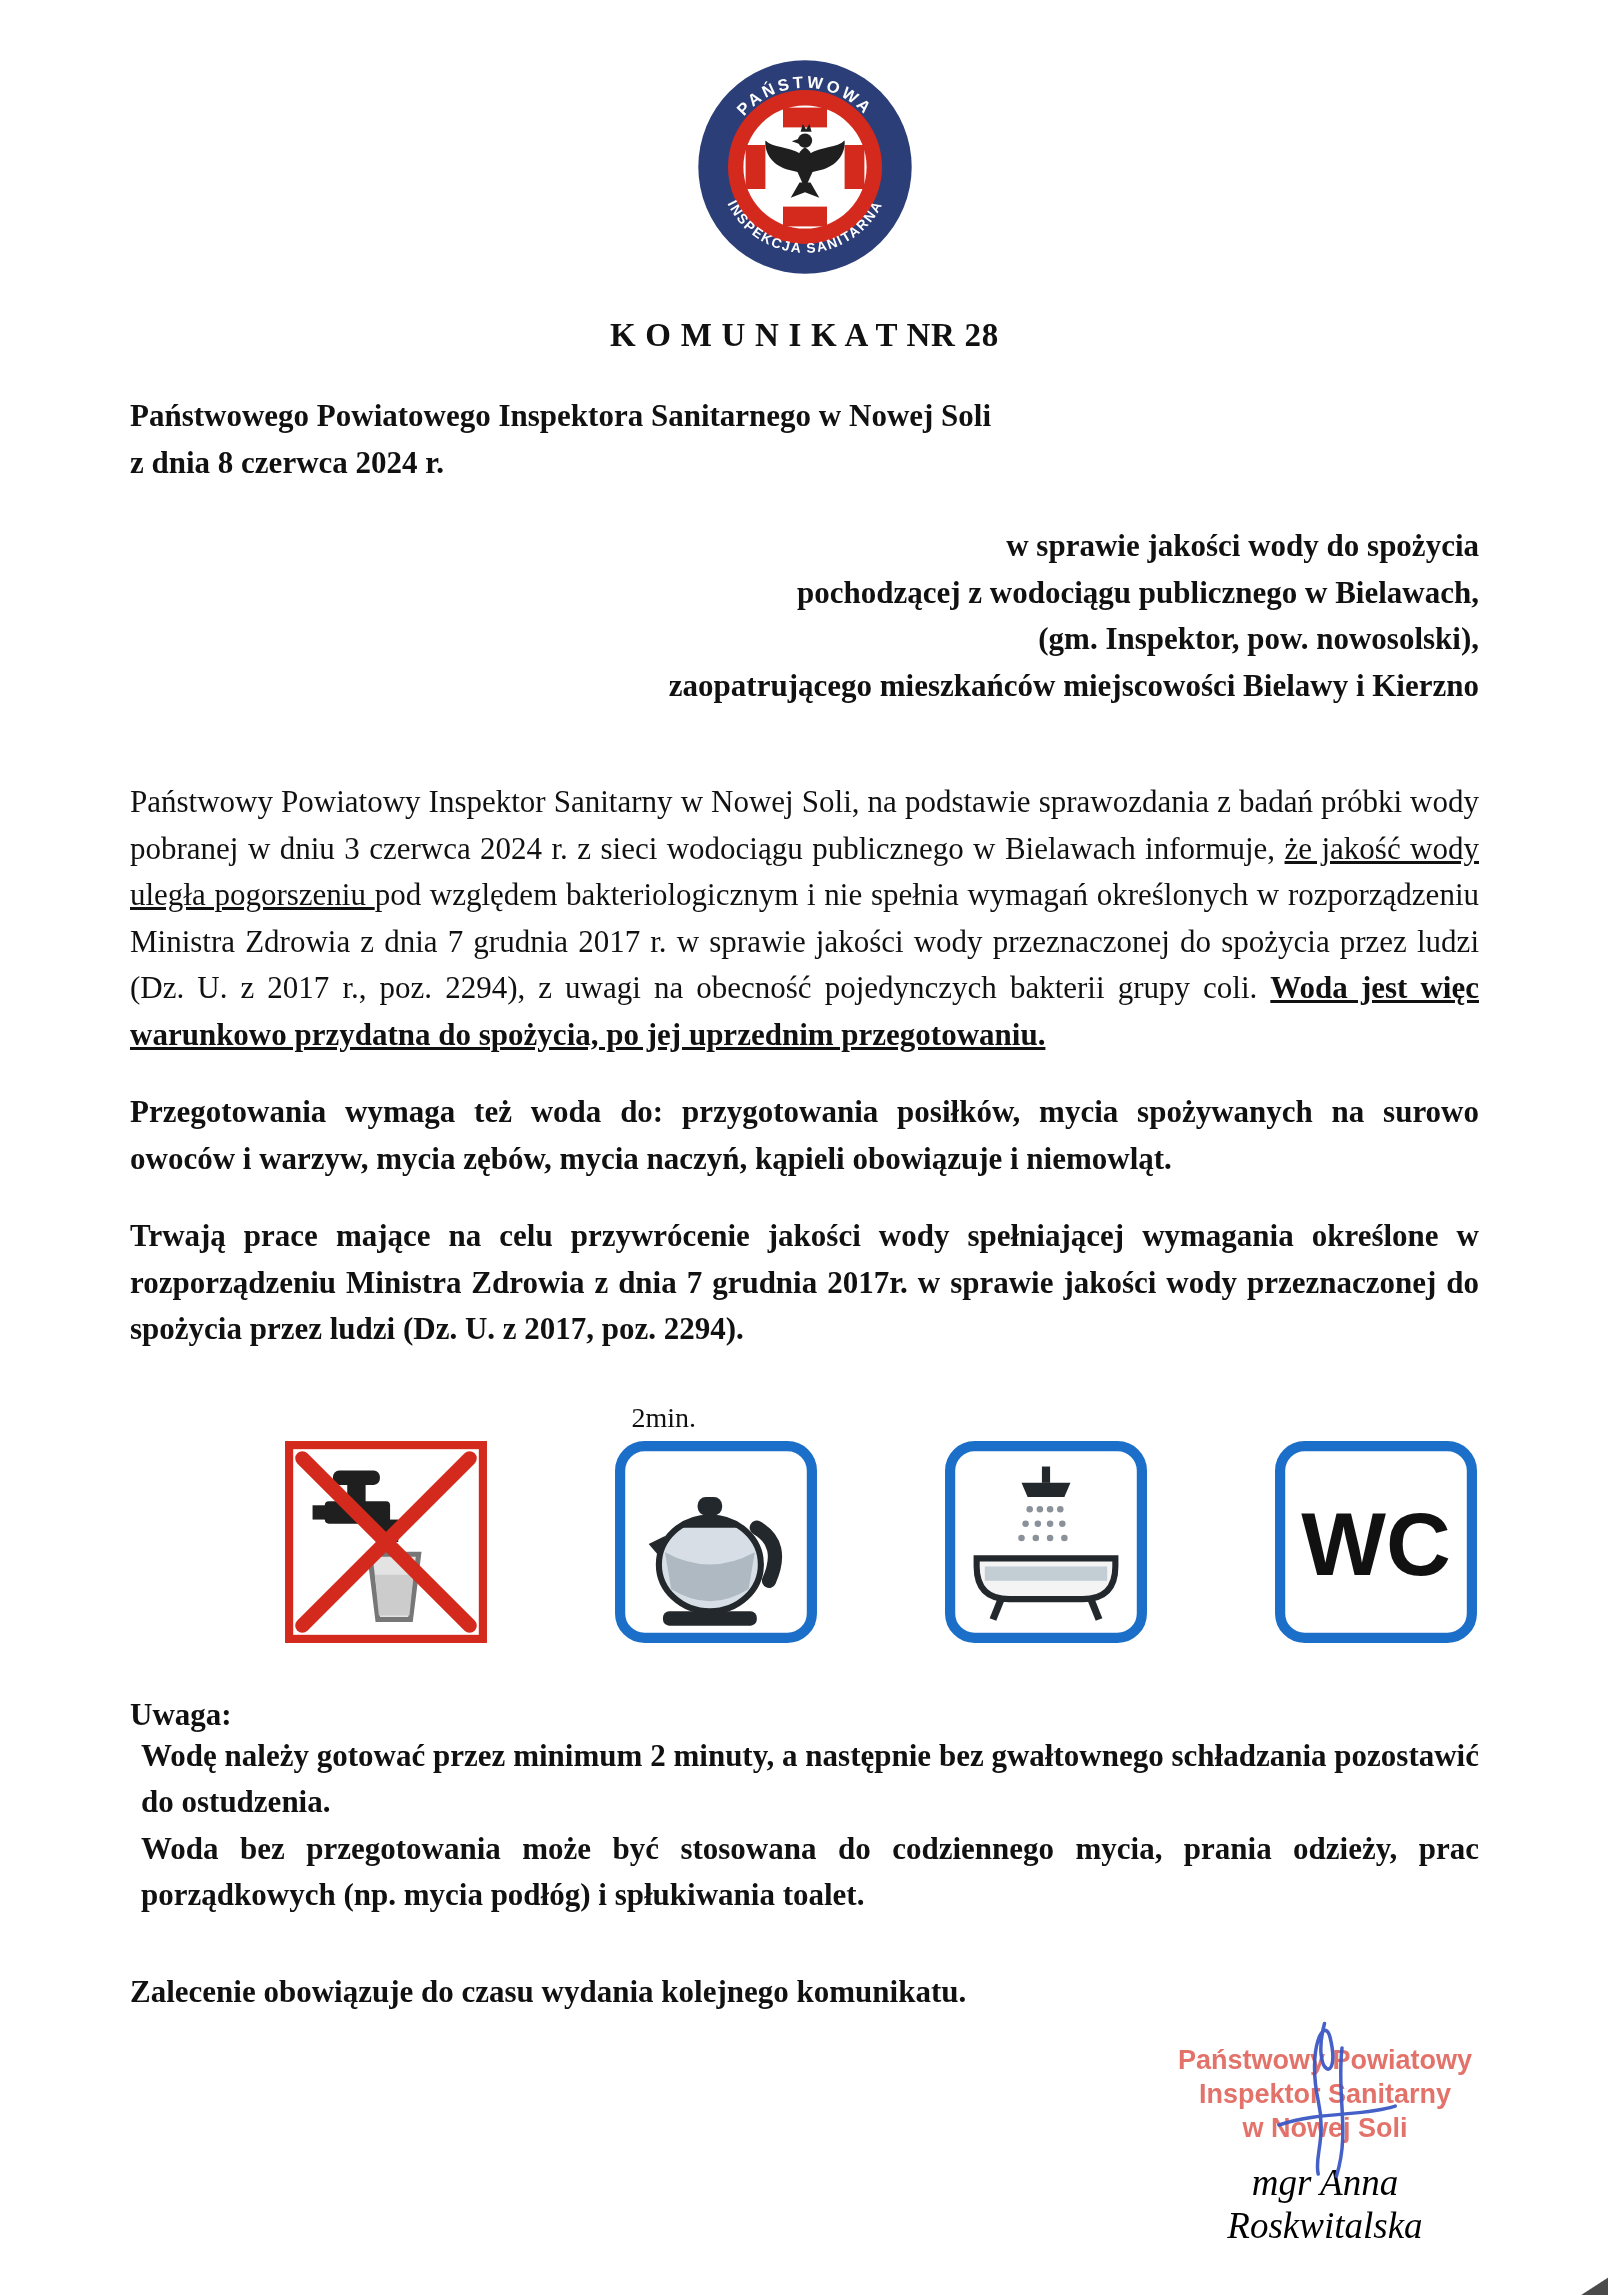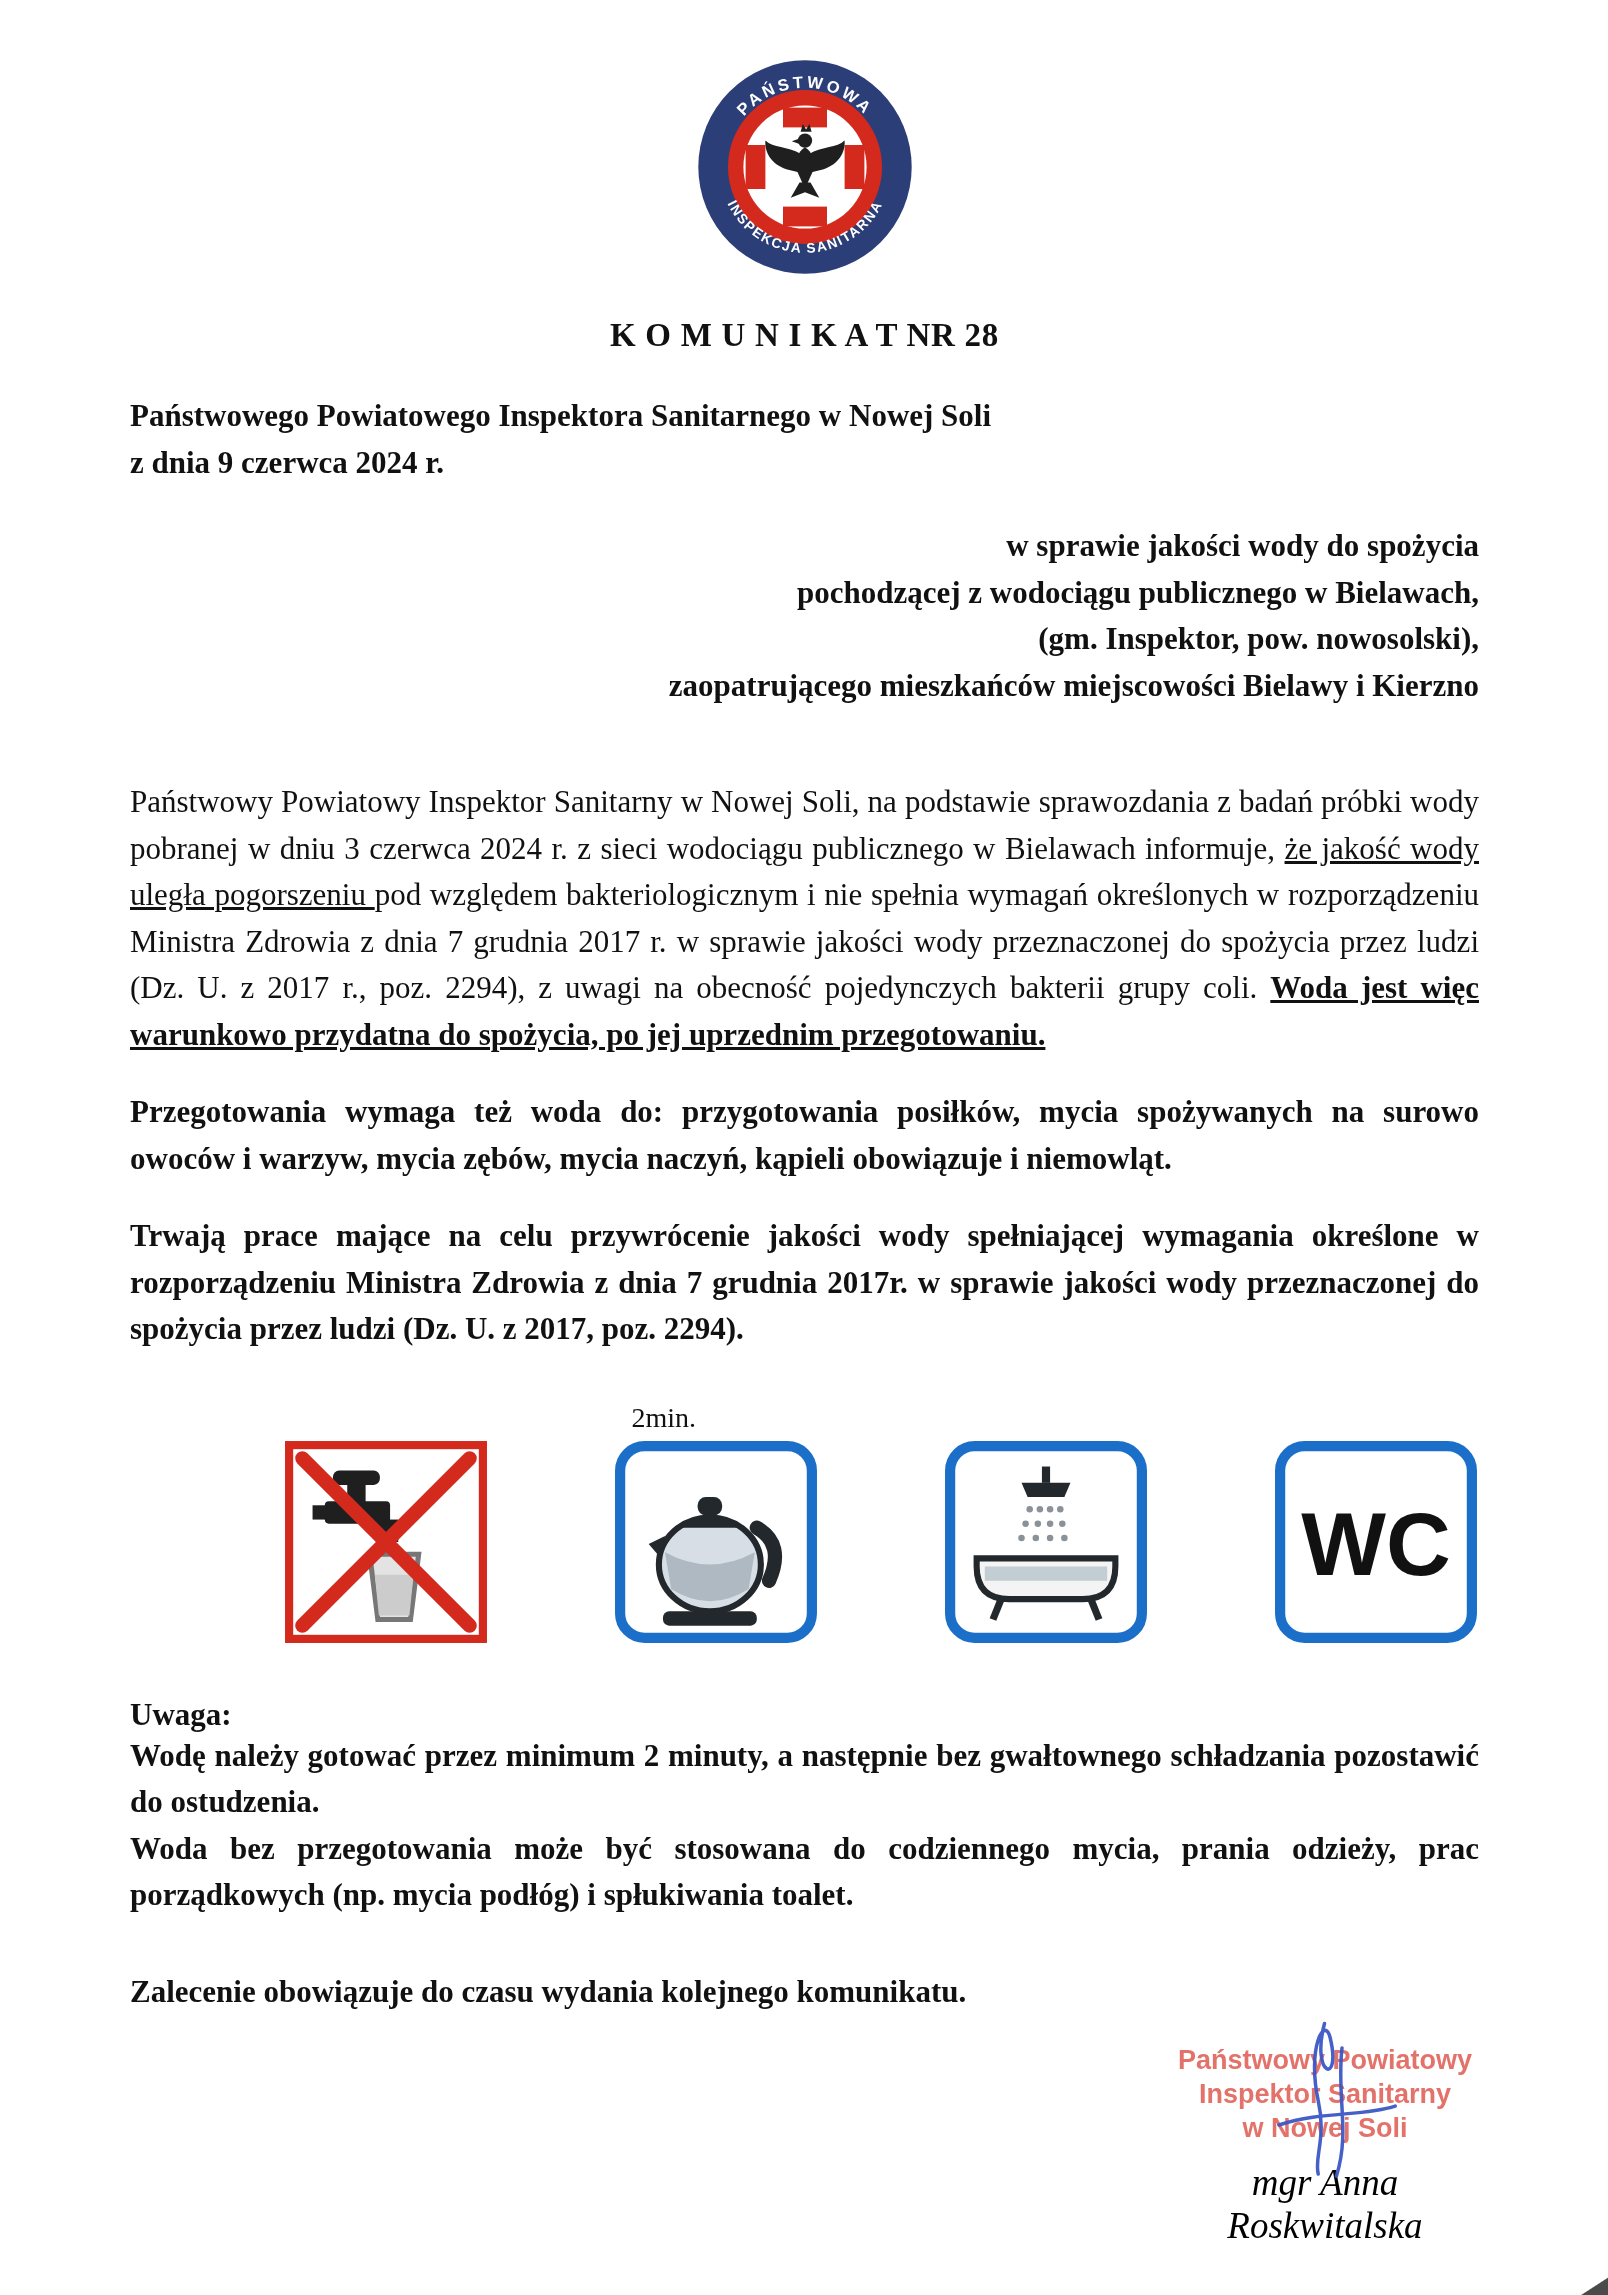--- a/index.html
+++ b/index.html
@@ -59,21 +59,21 @@
   .icon-cell { width: 204px; margin-top: 24px; }
   .icon-label {
     height: 39px;
     font-size: 28px;
     padding-left: 17.4px;
     line-height: 1.2;
   }
   .pictogram { display: block; width: 204px; height: 204px; }
 
   .uwaga { margin-top: 53px; font-weight: bold; }
-  .uwaga .para { line-height: 1.5; }
+  .uwaga .para { line-height: 1.5; margin-left: 11px; }
 
   .zalecenie { margin-top: 50px; font-weight: bold; }
 
   .signature {
     position: absolute;
     right: 117px;
     top: 2044px;
     width: 334px;
     text-align: center;
   }
@@ -143,21 +143,21 @@
         <text font-size="12.5" font-weight="bold" fill="#ffffff" letter-spacing="1.5" font-family="Liberation Sans, sans-serif">
           <textPath href="#arcBottom" startOffset="50%" text-anchor="middle">INSPEKCJA SANITARNA</textPath>
         </text>
       </svg>
     </div>
 
     <h1 class="title">K O M U N I K A T NR 28</h1>
 
     <div class="org">
       <div>Państwowego Powiatowego Inspektora Sanitarnego w Nowej Soli</div>
-      <div>z dnia 9 czerwca 2024 r.</div>
+      <div>z dnia 8 czerwca 2024 r.</div>
     </div>
 
     <div class="subject">
       <div>w sprawie jakości wody do spożycia</div>
       <div>pochodzącej z wodociągu publicznego w Bielawach,</div>
       <div>(gm. Inspektor, pow. nowosolski),</div>
       <div>zaopatrującego mieszkańców miejscowości Bielawy i Kierzno</div>
     </div>
 
     <p class="para justify p1"><span>Państwowy Powiatowy Inspektor Sanitarny w Nowej Soli, na podstawie sprawozdania z badań próbki wody pobranej w dniu 3 czerwca 2024 r. z sieci wodociągu publicznego w Bielawach informuje, </span><span class="u">że jakość wody uległa pogorszeniu </span><span>pod względem bakteriologicznym i nie spełnia wymagań określonych w rozporządzeniu Ministra Zdrowia z dnia 7 grudnia 2017 r. w sprawie jakości wody przeznaczonej do spożycia przez ludzi (Dz. U. z 2017 r., poz. 2294), z uwagi na obecność pojedynczych bakterii grupy coli. </span><span class="bu">Woda jest więc warunkowo przydatna do spożycia, po jej uprzednim przegotowaniu.</span></p>

